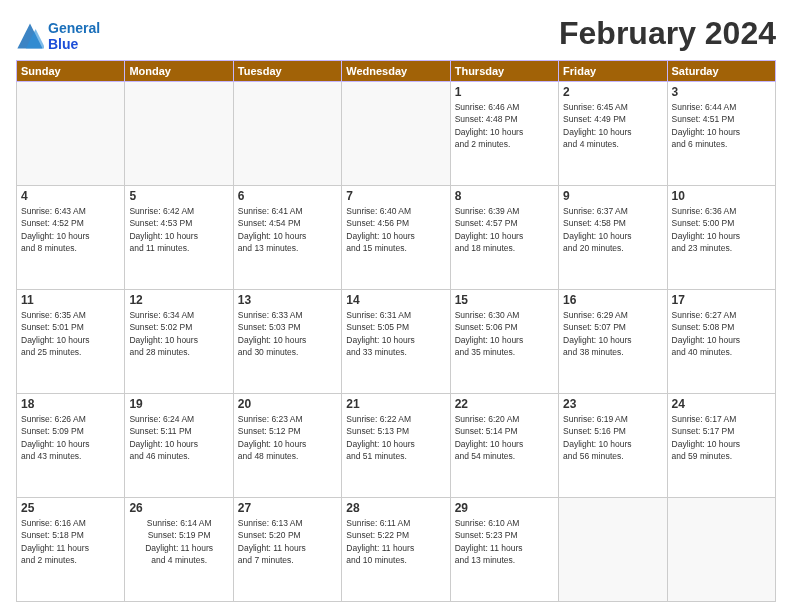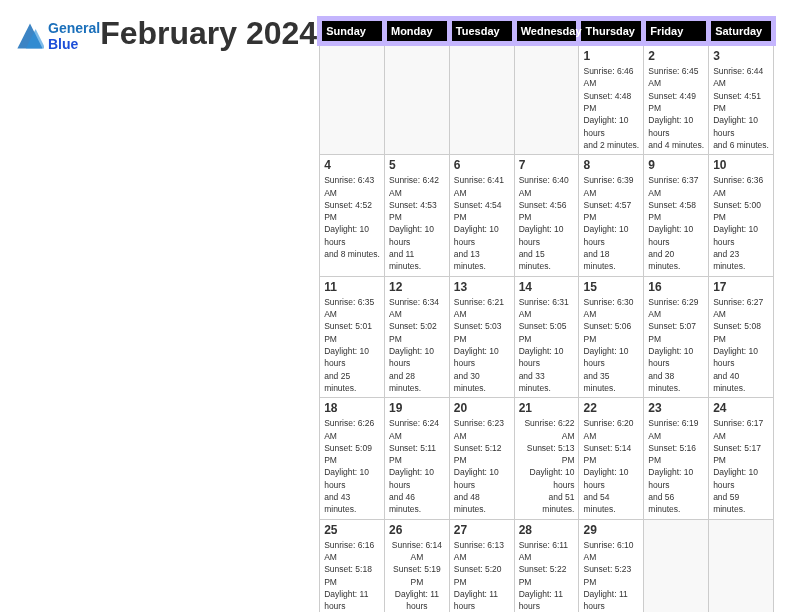--- a/index.html
+++ b/index.html
@@ -8,21 +8,21 @@
       background: #fff;
       width: 792px;
       height: 612px;
       overflow: hidden;
     }
     .page {
       width: 792px;
       height: 612px;
       padding: 16px 16px 10px 16px;
       display: flex;
-      flex-direction: row;
+      flex-direction: column;
     }
     .header {
       display: flex;
       justify-content: space-between;
       align-items: flex-start;
       margin-bottom: 8px;
     }
     .logo {
       display: flex;
       align-items: center;
@@ -47,27 +47,27 @@
       color: #555;
     }
     .calendar {
       flex: 1;
       border: 1px solid #ccc;
       border-collapse: collapse;
       width: 100%;
       table-layout: fixed;
     }
     .calendar th {
-      background-color: #000000;
+      background-color: #a16207;
       color: #fff;
       font-size: 11px;
       font-weight: bold;
       padding: 4px 4px;
       text-align: left;
-      border: 5px solid #c4b5fd;
+      border: 1px solid #c4b5fd;
     }
     .calendar td {
       border: 1px solid #ccc;
       vertical-align: top;
       padding: 3px 4px;
       font-size: 9px;
       color: #333;
       background: #fff;
       height: 86px;
     }
@@ -210,21 +210,21 @@
           </td>
           <td>
             <div class="day-number">12</div>
             <div class="day-info" style="white-space: pre-line;">Sunrise: 6:34 AM
 Sunset: 5:02 PM
 Daylight: 10 hours
 and 28 minutes.</div>
           </td>
           <td>
             <div class="day-number">13</div>
-            <div class="day-info" style="white-space: pre-line;">Sunrise: 6:21 AM
+            <div class="day-info" style="white-space: pre-line;">Sunrise: 6:33 AM
 Sunset: 5:03 PM
 Daylight: 10 hours
 and 30 minutes.</div>
           </td>
           <td>
             <div class="day-number">14</div>
             <div class="day-info" style="white-space: pre-line;">Sunrise: 6:31 AM
 Sunset: 5:05 PM
 Daylight: 10 hours
 and 33 minutes.</div>
@@ -268,21 +268,21 @@
           </td>
           <td>
             <div class="day-number">20</div>
             <div class="day-info" style="white-space: pre-line;">Sunrise: 6:23 AM
 Sunset: 5:12 PM
 Daylight: 10 hours
 and 48 minutes.</div>
           </td>
           <td>
             <div class="day-number">21</div>
-            <div class="day-info" style="white-space: pre-line; text-align: right;">Sunrise: 6:22 AM
+            <div class="day-info" style="white-space: pre-line;">Sunrise: 6:22 AM
 Sunset: 5:13 PM
 Daylight: 10 hours
 and 51 minutes.</div>
           </td>
           <td>
             <div class="day-number">22</div>
             <div class="day-info" style="white-space: pre-line;">Sunrise: 6:20 AM
 Sunset: 5:14 PM
 Daylight: 10 hours
 and 54 minutes.</div>

